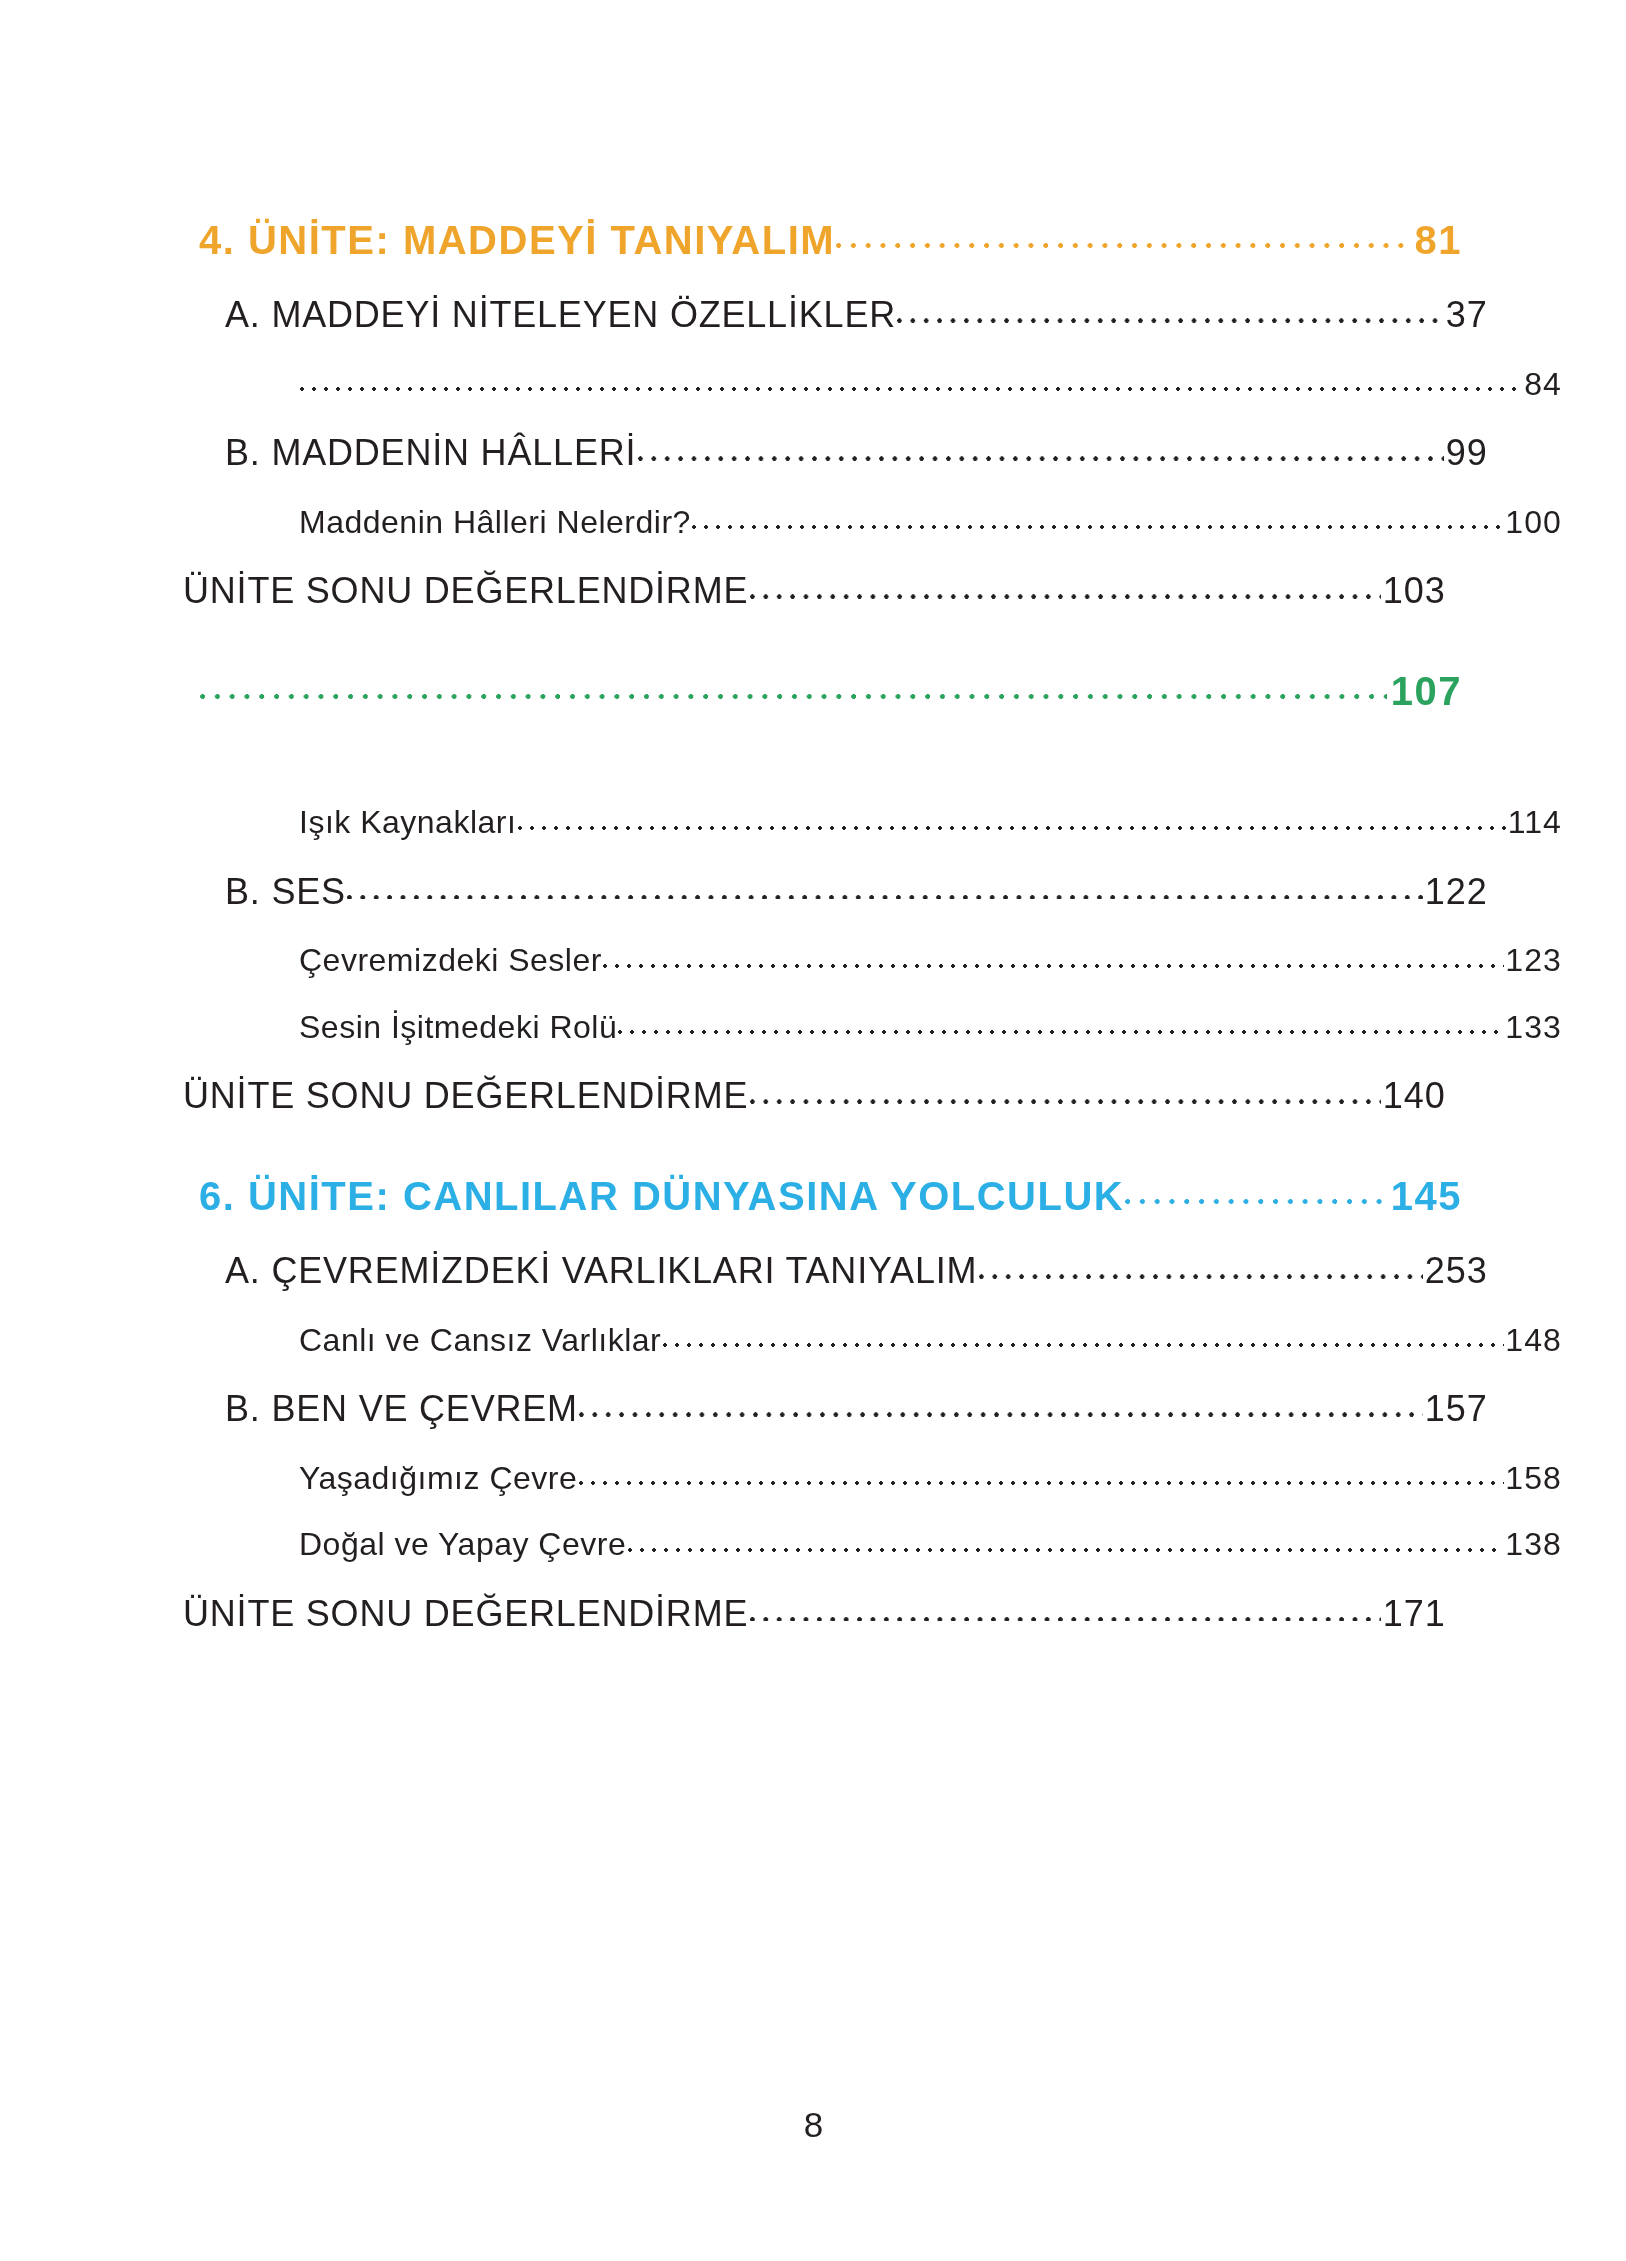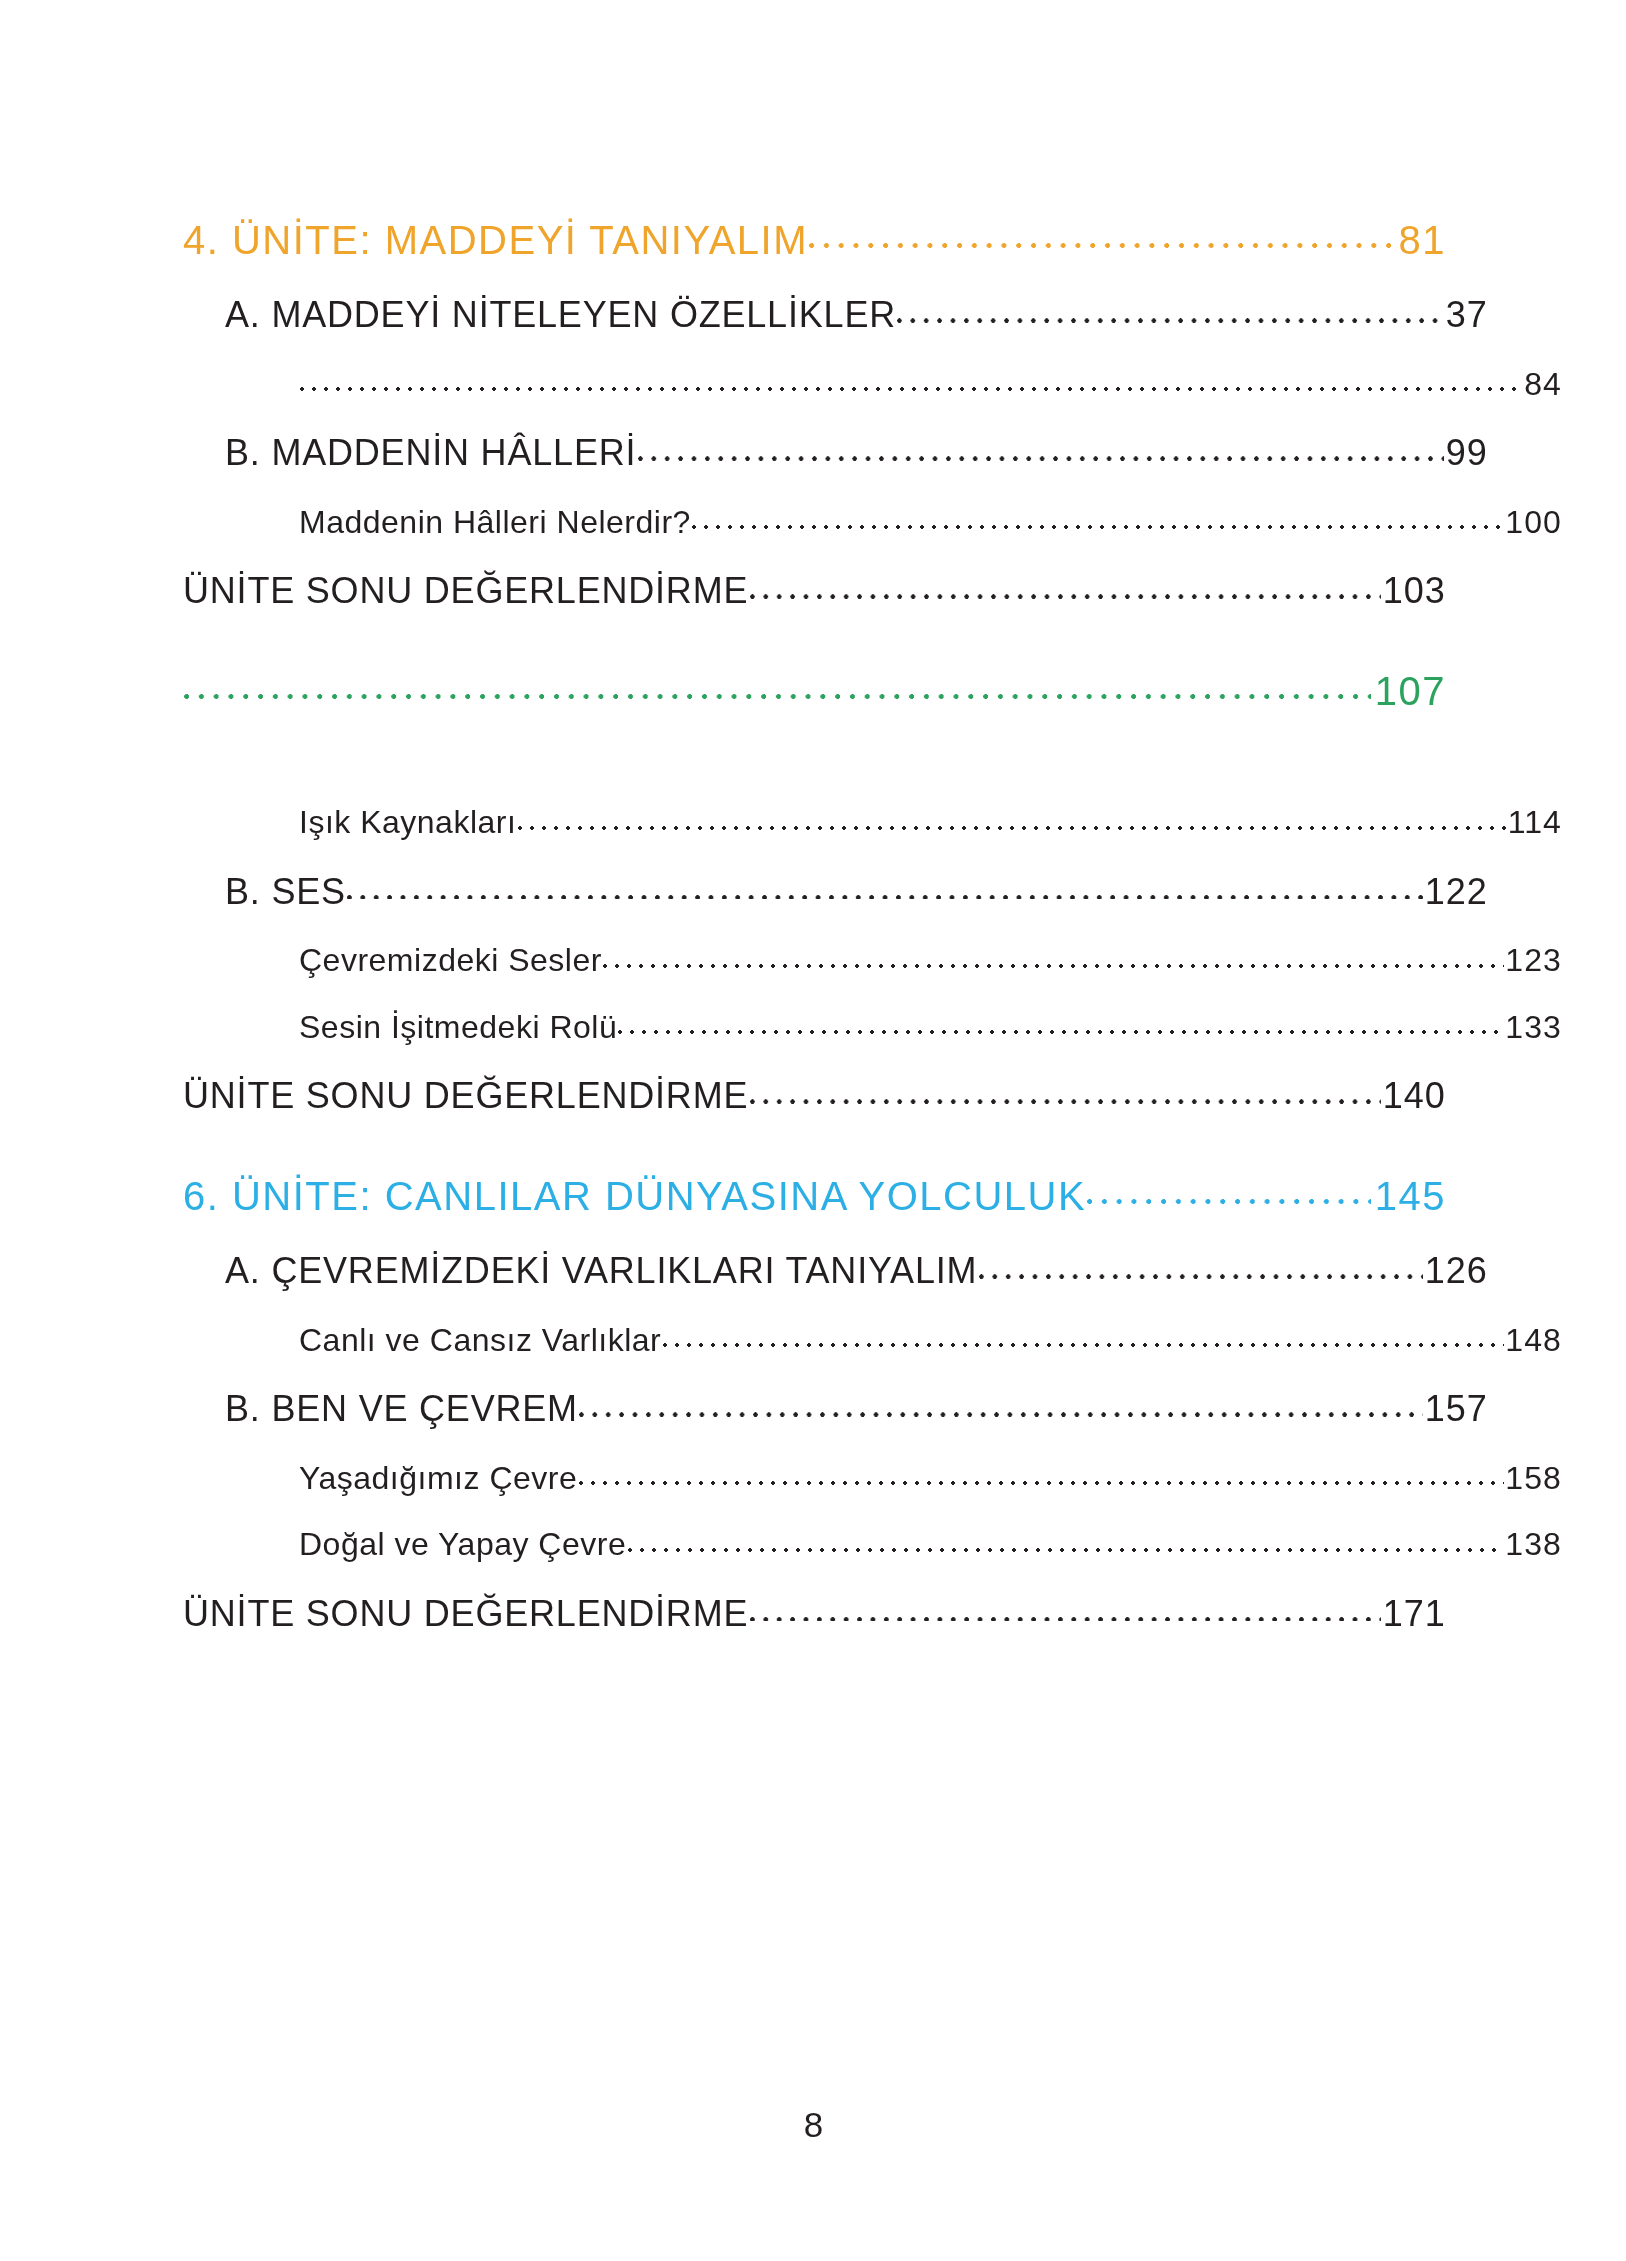--- a/index.html
+++ b/index.html
@@ -66,25 +66,25 @@
     background-repeat: repeat-x;
   }
 
   .row .pageno {
     flex: 0 0 auto;
     text-align: right;
   }
 
   
   .lvl-unit {
-    margin-left: 0px;
+    margin-left: 16px;
     font-size: 40px;
     letter-spacing: 1.5px;
     line-height: 1.0;
-    font-weight: 400;
+    font-weight: 700;
   }
   .lvl-unit .leader { margin: 0 4px 0 1.3px; }
   .lvl-unit .leader::after {
     bottom: 0.14em;
     height: 5.4px;
     background-image: radial-gradient(circle at 2.7px 2.7px, currentColor 2.4px, rgba(0,0,0,0) 2.6px);
     background-size: 14.8px 5.4px;
   }
   .lvl-unit .pageno { letter-spacing: 1.5px; }
 
@@ -227,21 +227,21 @@
       <div>
         <div class="row lvl-unit" style="color: rgb(43, 175, 229);">
           <span class="label">6. ÜNİTE: CANLILAR DÜNYASINA YOLCULUK</span>
           <span class="leader"></span>
           <span class="pageno">145</span>
         </div>
         <div class="sp-after-unit"></div>
         <div class="row lvl-sec">
           <span class="label">A. ÇEVREMİZDEKİ VARLIKLARI TANIYALIM</span>
           <span class="leader"></span>
-          <span class="pageno">126</span>
+          <span class="pageno">253</span>
         </div>
         <div class="sp-after-sec"></div>
         <div class="row lvl-sub">
           <span class="label">Canlı ve Cansız Varlıklar</span>
           <span class="leader"></span>
           <span class="pageno">148</span>
         </div>
         <div class="sp-after-sub"></div>
         <div class="row lvl-sec">
           <span class="label">B.  BEN VE ÇEVREM</span>

